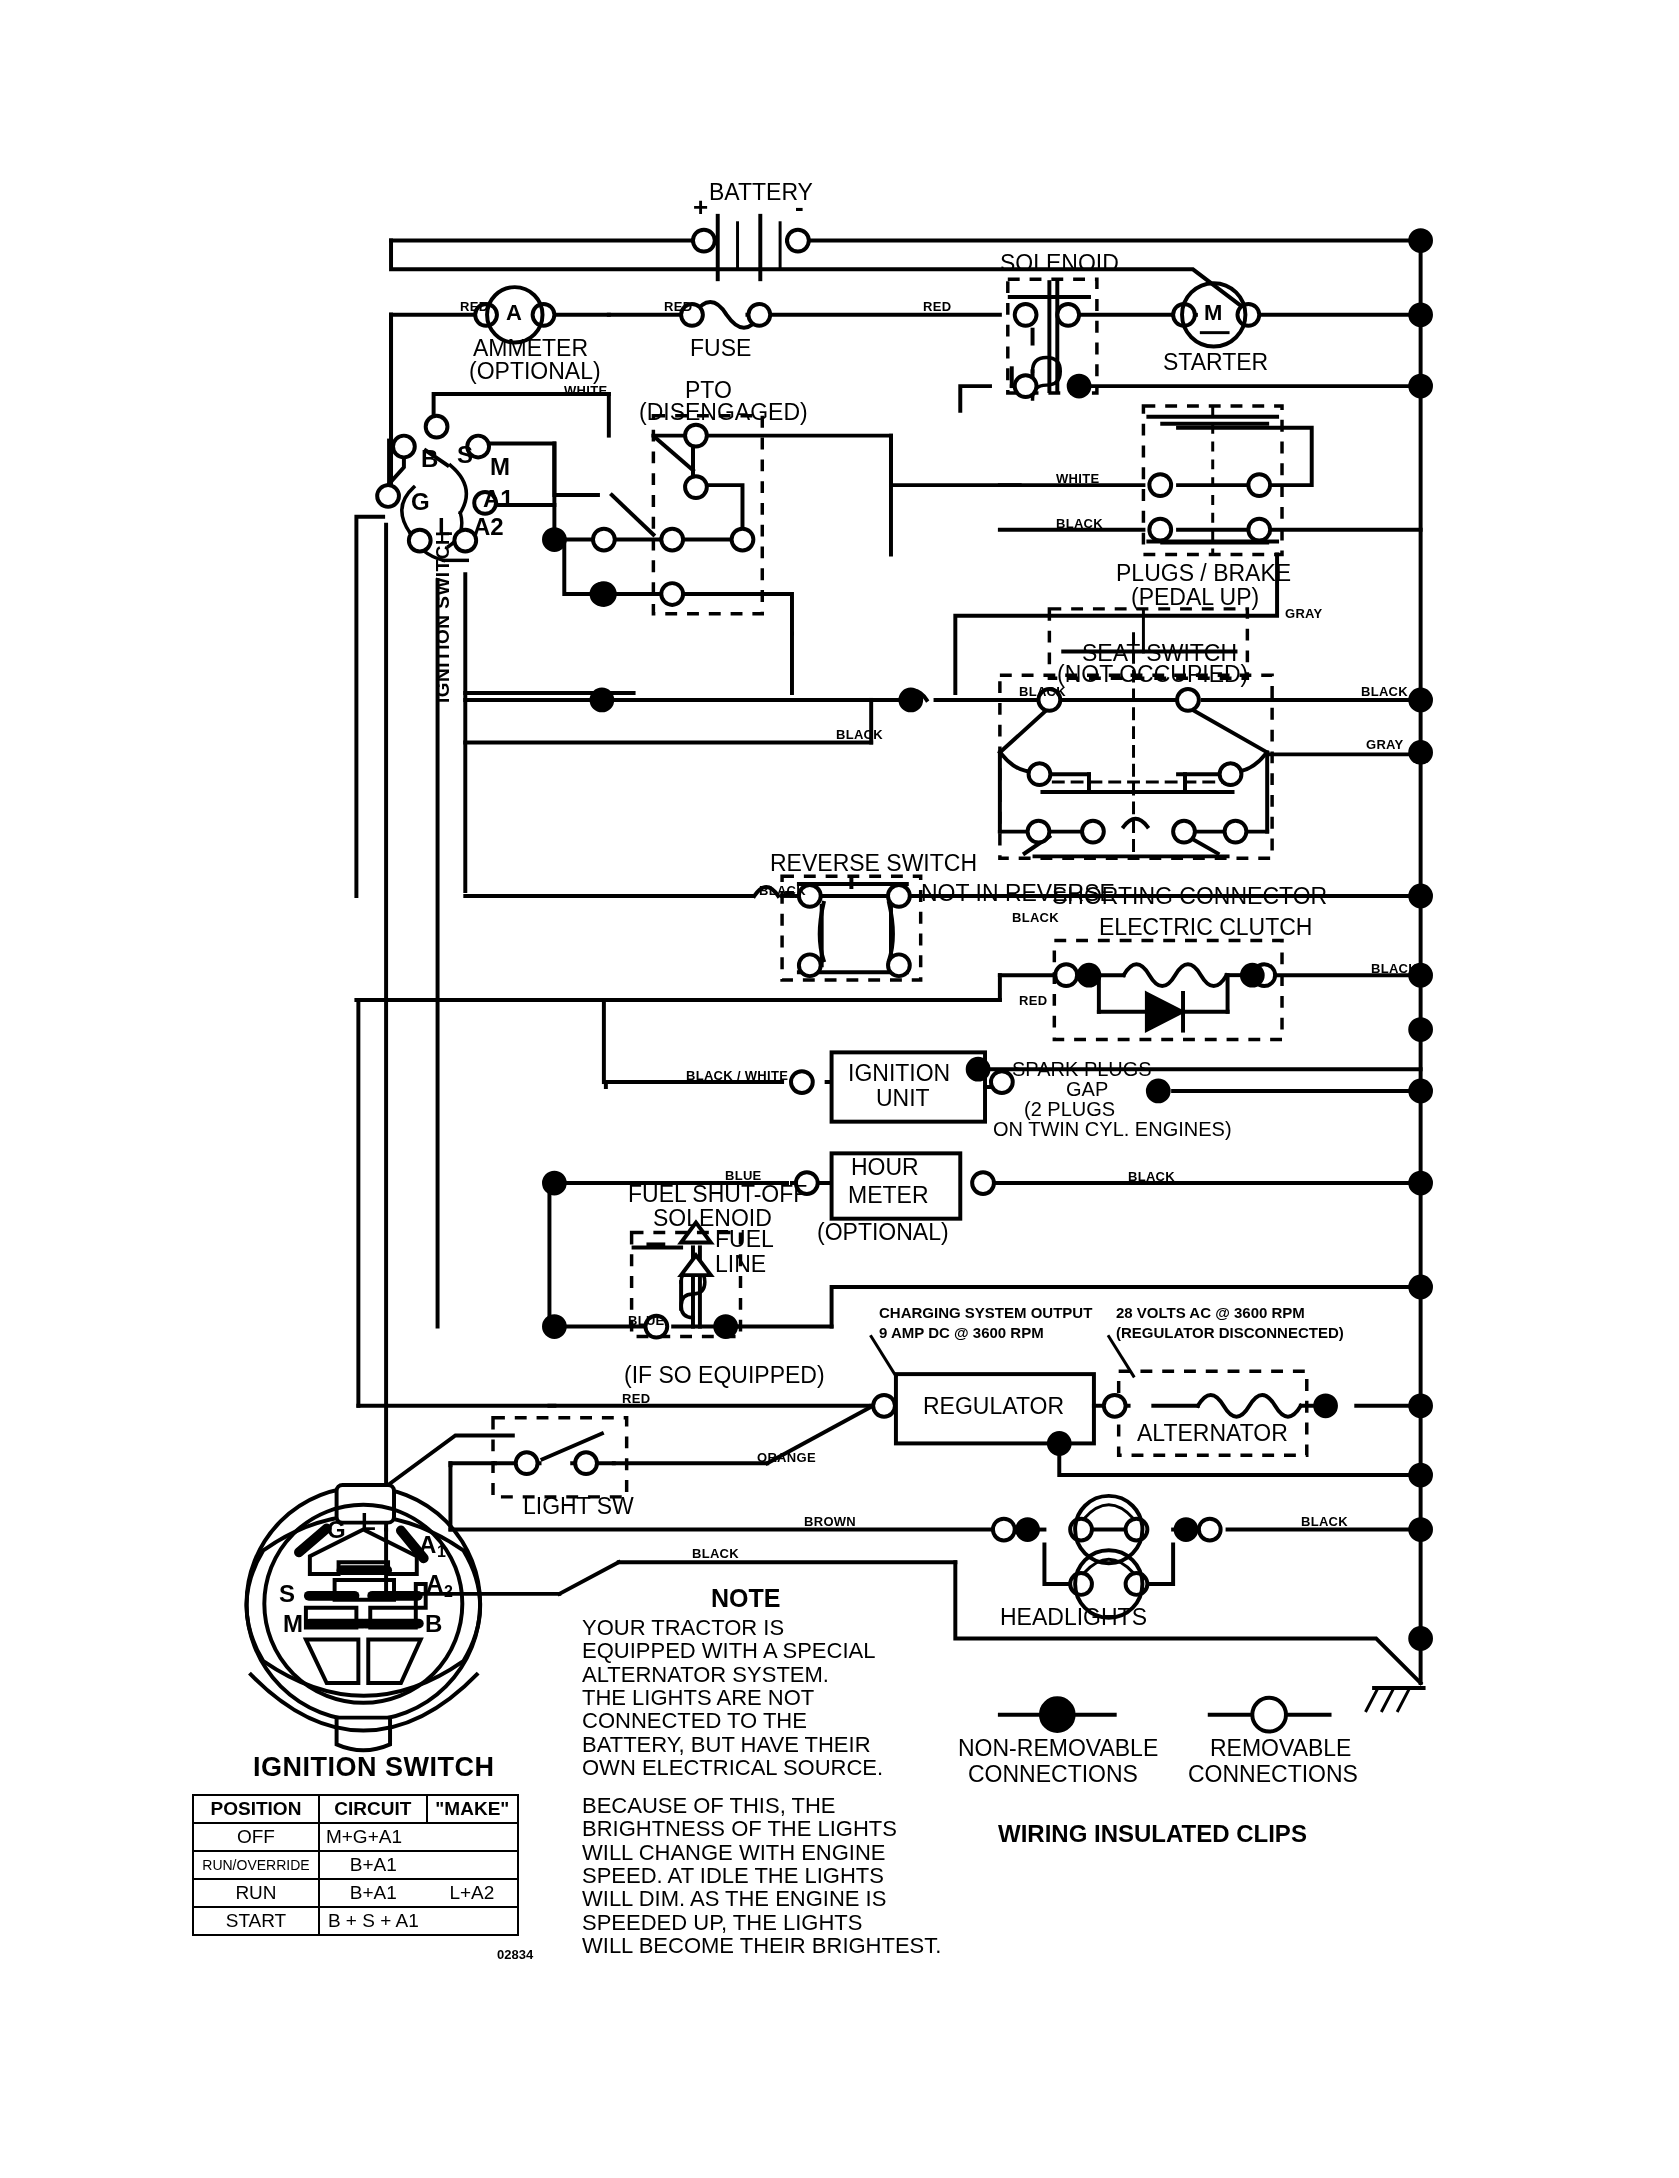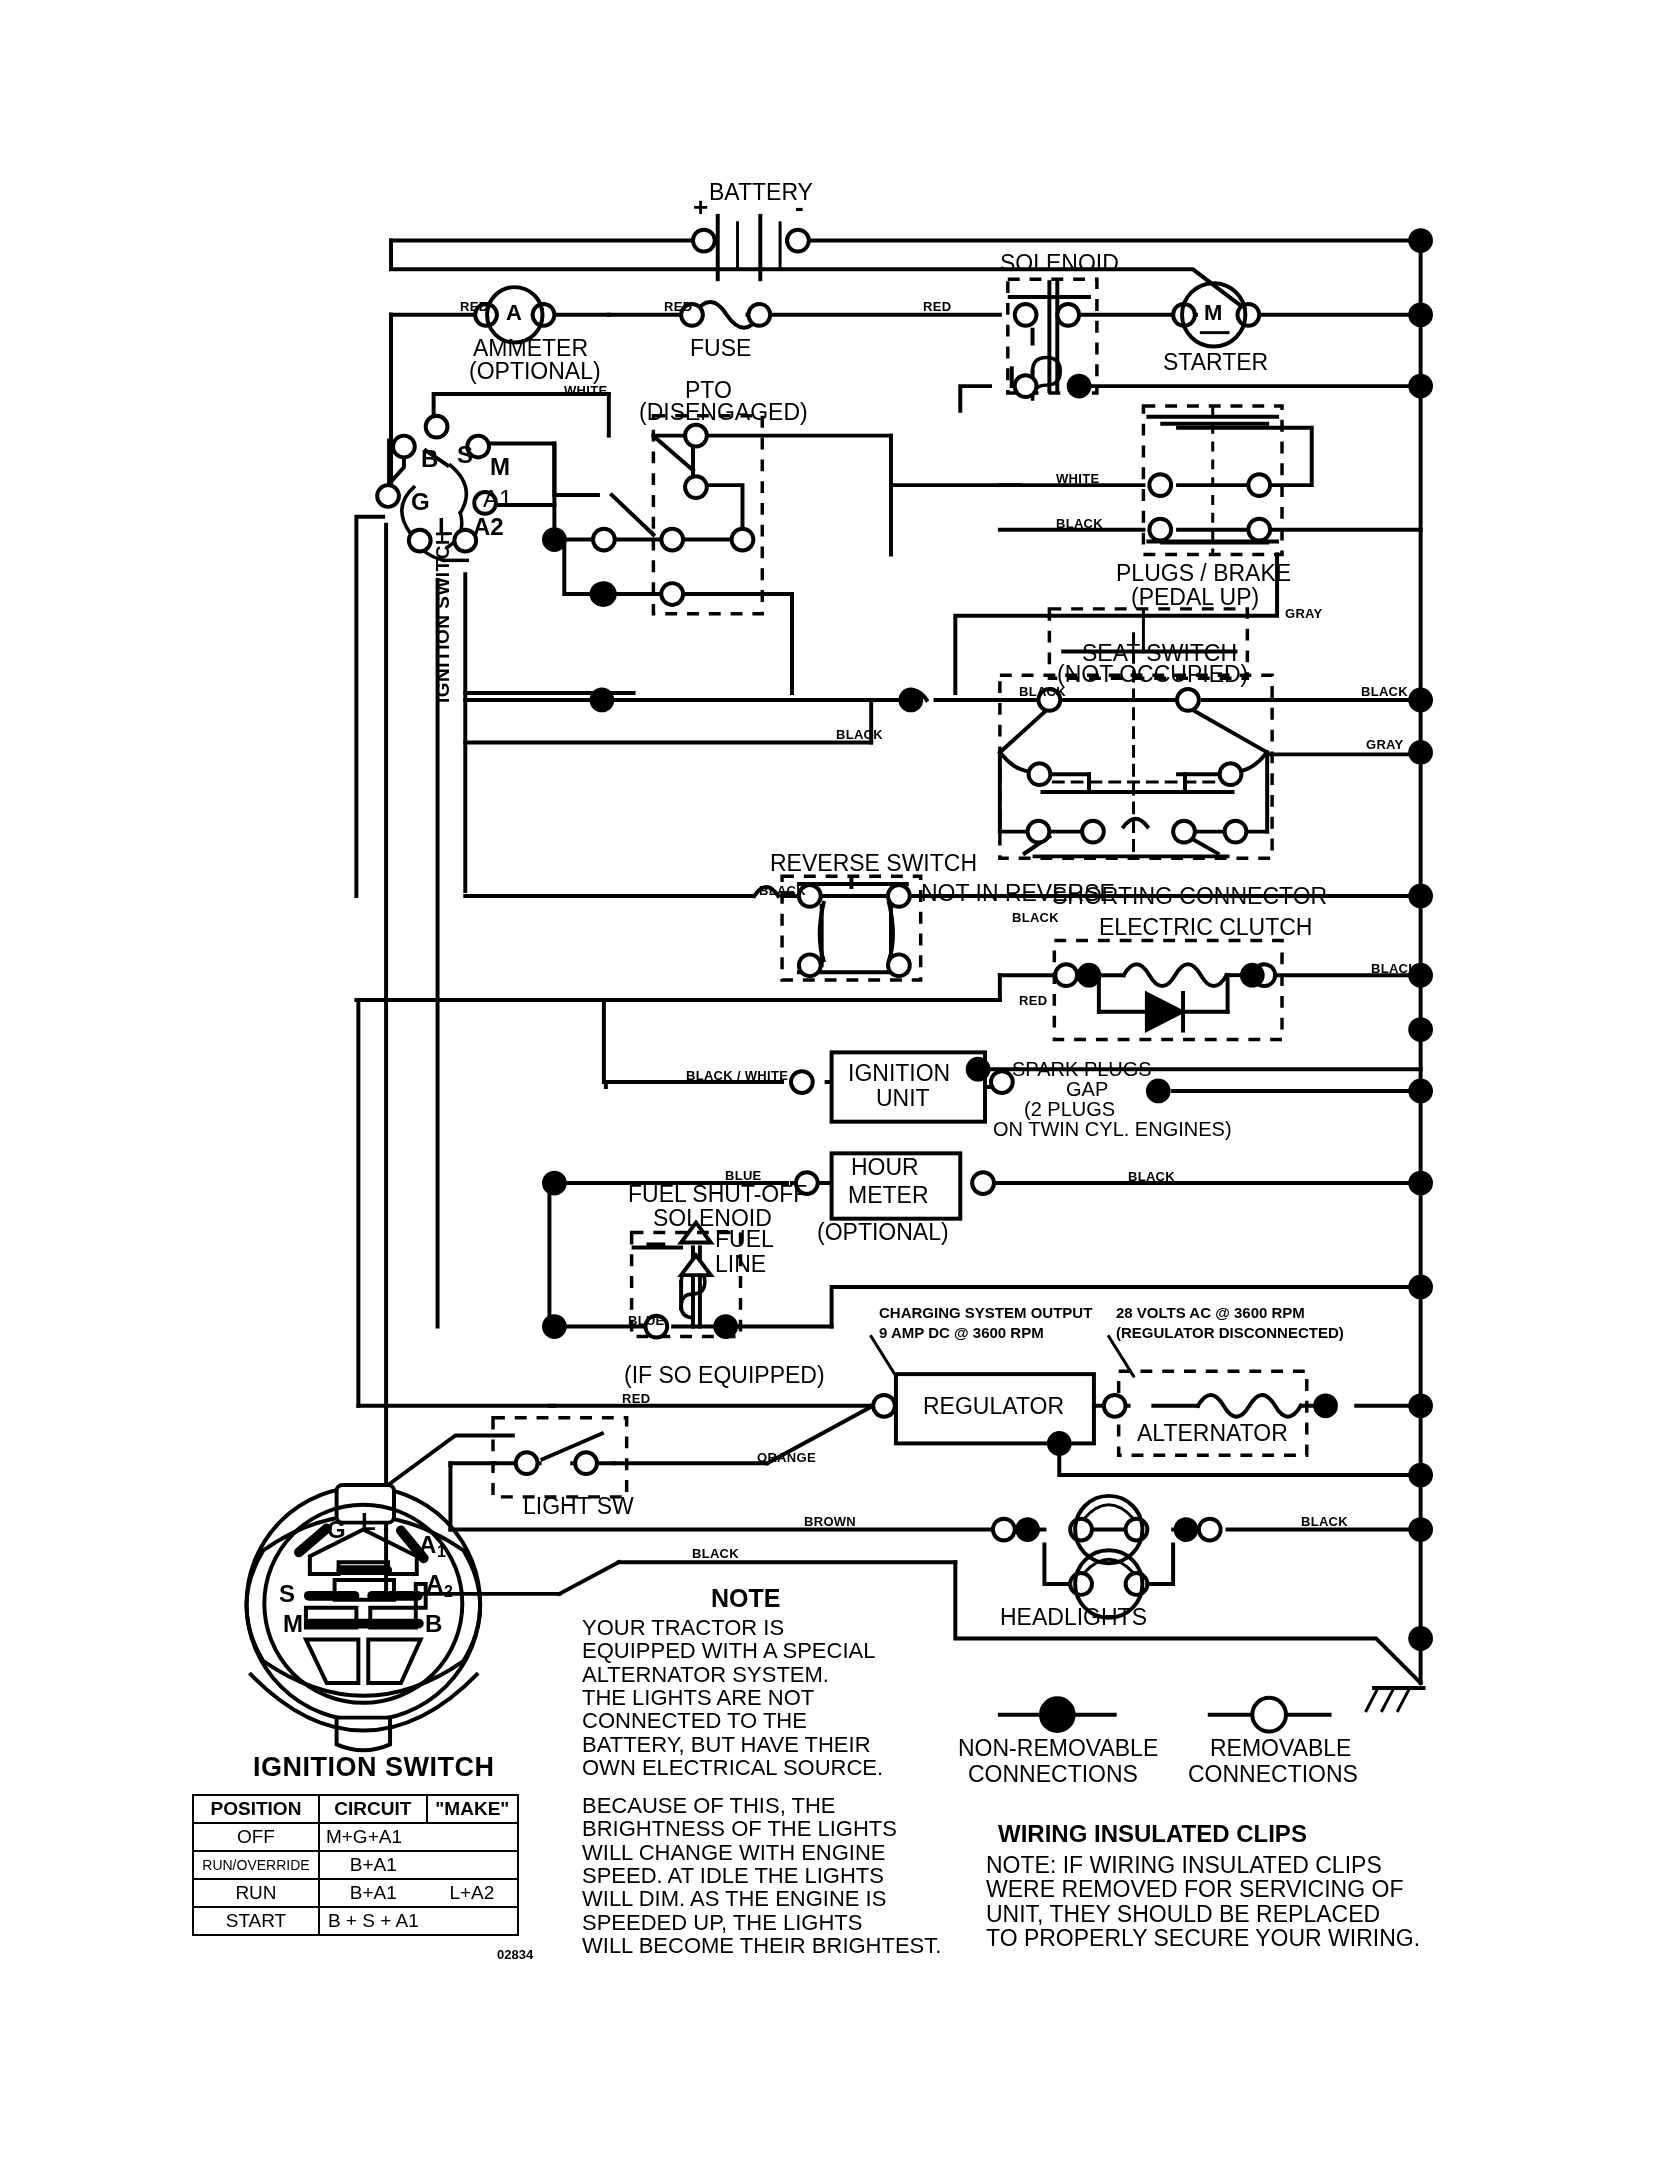--- a/index.html
+++ b/index.html
@@ -489,21 +489,21 @@
   <div class="lbl big" style="left:1163px;top:351px;">STARTER</div>
 
   <div class="lbl big" style="left:685px;top:379px;">PTO</div>
   <div class="lbl big" style="left:639px;top:401px;">(DISENGAGED)</div>
   <div class="lbl wire" style="left:520px;top:384px;">WHITE</div>
 
   <div class="lbl" style="left:421px;top:447px;font-size:24px;font-weight:bold;">B</div>
   <div class="lbl" style="left:457px;top:443px;font-size:24px;font-weight:bold;">S</div>
   <div class="lbl" style="left:490px;top:455px;font-size:24px;font-weight:bold;">M</div>
   <div class="lbl" style="left:411px;top:490px;font-size:24px;font-weight:bold;">G</div>
-  <div class="lbl" style="left:483px;top:487px;font-size:24px;font-weight:normal;">A1</div>
+  <div class="lbl" style="left:483px;top:487px;font-size:24px;font-weight:bold;">A1</div>
   <div class="lbl" style="left:438px;top:515px;font-size:24px;font-weight:bold;">L</div>
   <div class="lbl" style="left:473px;top:515px;font-size:24px;font-weight:bold;">A2</div>
 
   <div class="lbl med rot" style="left:433px;top:703px;transform:rotate(-90deg);font-size:19px;font-weight:bold;letter-spacing:0.5px;">IGNITION SWITCH</div>
 
   <div class="lbl wire" style="left:1012px;top:472px;">WHITE</div>
   <div class="lbl wire" style="left:1012px;top:517px;">BLACK</div>
   <div class="lbl big" style="left:1116px;top:562px;">PLUGS / BRAKE</div>
   <div class="lbl big" style="left:1131px;top:586px;">(PEDAL UP)</div>
   <div class="lbl wire" style="left:1241px;top:607px;">GRAY</div>
@@ -624,21 +624,15 @@
     <div>SPEEDED UP, THE LIGHTS</div>
     <div>WILL BECOME THEIR BRIGHTEST.</div>
   </div>
 
   <div class="lbl" style="left:958px;top:1737px;font-size:23px;">NON-REMOVABLE</div>
   <div class="lbl" style="left:968px;top:1763px;font-size:23px;">CONNECTIONS</div>
   <div class="lbl" style="left:1210px;top:1737px;font-size:23px;">REMOVABLE</div>
   <div class="lbl" style="left:1188px;top:1763px;font-size:23px;">CONNECTIONS</div>
 
   <div class="lbl" style="left:998px;top:1822px;font-size:24px;font-weight:bold;">WIRING INSULATED CLIPS</div>
-  <div class="notewrap" style="left:986px;top:1853px;width:436px;font-size:23px;">
-    <div>NOTE: IF WIRING INSULATED CLIPS</div>
-    <div>WERE REMOVED FOR SERVICING OF</div>
-    <div>UNIT, THEY SHOULD BE REPLACED</div>
-    <div>TO PROPERLY SECURE YOUR WIRING.</div>
-  </div>
 
 </div>
 
 
 </body></html>

